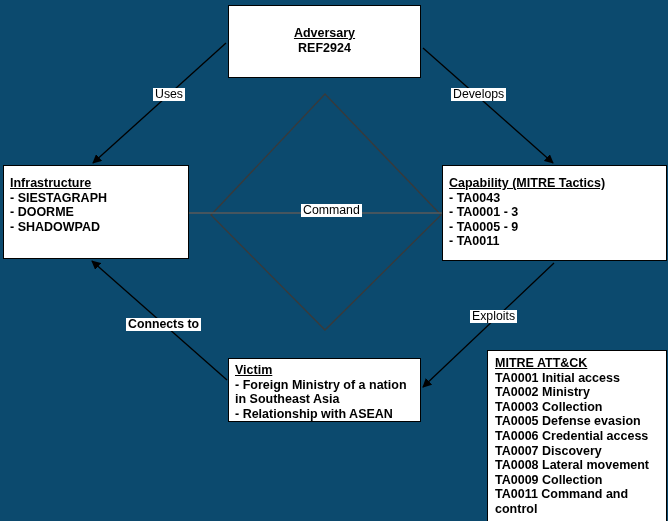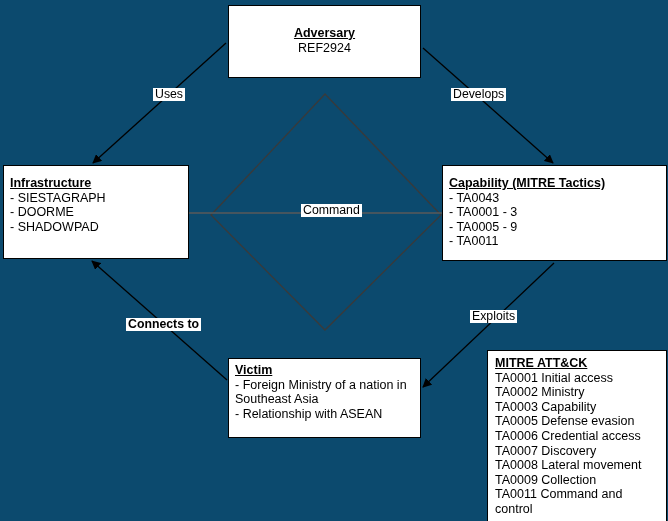--- a/index.html
+++ b/index.html
@@ -35,20 +35,21 @@
     line-height: 14.6px;
     padding: 5px 6px 4px 6px;
   }
   .node .title {
     font-weight: bold;
     text-decoration: underline;
     white-space: nowrap;
   }
   .node .line {
     white-space: normal;
+    font-weight: bold;
   }
   .node.centered {
     text-align: center;
   }
   .node.centered .title {
     display: block;
   }
   
   #node-adversary {
     left: 228px;
@@ -68,21 +69,21 @@
     left: 442px;
     top: 165px;
     width: 225px;
     height: 96px;
     padding-top: 10px;
   }
   #node-victim {
     left: 228px;
     top: 358px;
     width: 193px;
-    height: 80px;
+    height: 64px;
     padding-top: 4px;
   }
   #node-legend {
     left: 487px;
     top: 350px;
     width: 180px;
     height: 178px;
     font-size: 12.5px;
     line-height: 14.6px;
     padding-top: 5px;
@@ -154,21 +155,21 @@
   <div class="node" id="node-victim">
     <div class="title">Victim</div>
     <div class="line">- Foreign Ministry of a nation in Southeast Asia</div>
     <div class="line">- Relationship with ASEAN</div>
   </div>
 
   <div class="node" id="node-legend">
     <div class="title">MITRE ATT&amp;CK</div>
     <div class="line">TA0001 Initial access</div>
     <div class="line">TA0002 Ministry</div>
-    <div class="line">TA0003 Capability</div>
+    <div class="line">TA0003 Collection</div>
     <div class="line">TA0005 Defense evasion</div>
     <div class="line">TA0006 Credential access</div>
     <div class="line">TA0007 Discovery</div>
     <div class="line">TA0008 Lateral movement</div>
     <div class="line">TA0009 Collection</div>
     <div class="line">TA0011 Command and control</div>
   </div>
 
   <div class="edge-label" id="label-uses">Uses</div>
   <div class="edge-label" id="label-develops">Develops</div>

